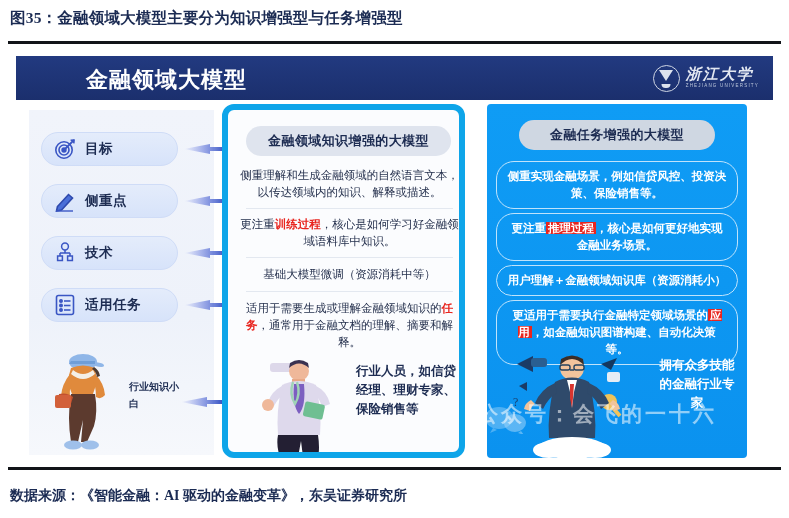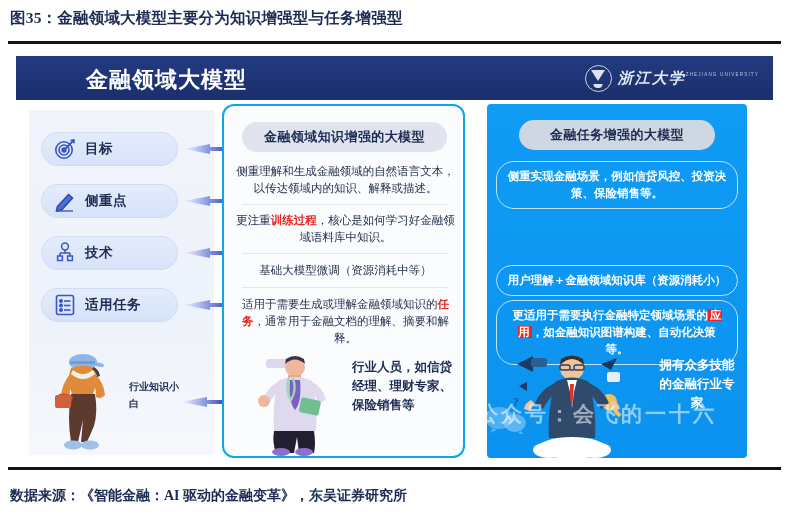--- a/index.html
+++ b/index.html
@@ -52,21 +52,21 @@
   }
   .zju-mark:before{
     content:"";position:absolute;left:50%;top:4px;transform:translateX(-50%);
     width:0;height:0;border-left:7px solid transparent;border-right:7px solid transparent;
     border-top:11px solid #e7ecf5;
   }
   .zju-mark:after{
     content:"";position:absolute;left:50%;bottom:3px;transform:translateX(-50%);
     width:9px;height:4px;background:#e7ecf5;border-radius:0 0 4px 4px;
   }
-  .zju-text{display:flex;flex-direction:row;line-height:1;}
+  .zju-text{display:flex;flex-direction:column;line-height:1;}
   .zju-cn{font-family:"Liberation Serif",serif;font-size:15px;font-weight:bold;color:#eef2f8;letter-spacing:2px;font-style:italic;}
   .zju-en{font-size:4.5px;color:#c6d0e2;letter-spacing:1.2px;margin-top:2px;}
 
   
   .slide-body{position:absolute;left:0;top:44px;width:757px;height:362px;background:#ffffff;}
 
   
   .col-left{
     position:absolute;left:13px;top:10px;width:185px;height:345px;
     background:linear-gradient(180deg,#f1f4fb 0%,#eef2fa 60%,#f6f8fc 100%);
@@ -86,21 +86,21 @@
 
   .person-left{position:absolute;left:8px;top:240px;width:92px;height:100px;}
   .left-caption{
     position:absolute;left:100px;top:268px;width:58px;
     font-size:10px;font-weight:bold;color:#1d2c52;line-height:17px;
   }
 
   
   .col-mid{
     position:absolute;left:206px;top:4px;width:243px;height:354px;
-    background:#fbfcfe;border:2px solid #0ea5e9;border-radius:12px;
+    background:#fbfcfe;border:6px solid #0ea5e9;border-radius:12px;
     box-sizing:border-box;overflow:hidden;
   }
   .mid-head{
     position:absolute;left:18px;top:16px;width:205px;height:30px;border-radius:16px;
     background:#dfe4ee;display:flex;align-items:center;justify-content:center;
   }
   .mid-head span{font-size:13px;font-weight:bold;color:#1d2c52;letter-spacing:.4px;}
   .mid-row{
     position:absolute;left:12px;width:219px;
     font-size:11.5px;color:#25304d;line-height:17px;text-align:center;
@@ -315,20 +315,23 @@
 
     <div class="col-right">
       <div class="r-head">
         <span>金融任务增强的大模型</span>
       </div>
 
       <div class="r-box" style="top:57px">
         <span>侧重实现金融场景，例如信贷风控、投资决策、保险销售等。</span>
       </div>
 
+      <div class="r-box" style="top:109px">
+        <span>更注重</span><span class="hl-red-box">推理过程</span><span>，核心是如何更好地实现金融业务场景。</span>
+      </div>
 
       <div class="r-box" style="top:161px">
         <span>用户理解＋金融领域知识库（资源消耗小）</span>
       </div>
 
       <div class="r-box" style="top:196px">
         <span>更适用于需要执行金融特定领域场景的</span><span class="hl-red-box">应用</span><span>，如金融知识图谱构建、自动化决策等。</span>
       </div>
 
       <div class="r-person">

